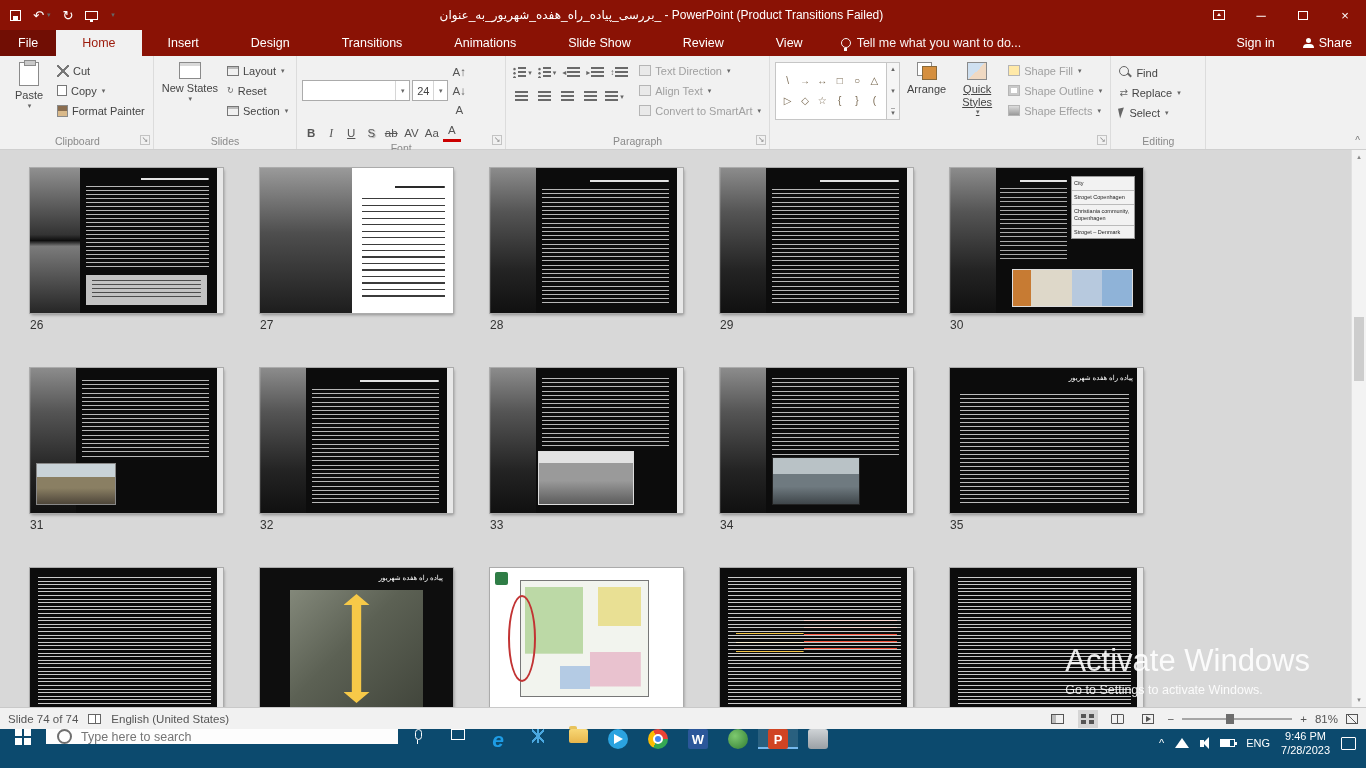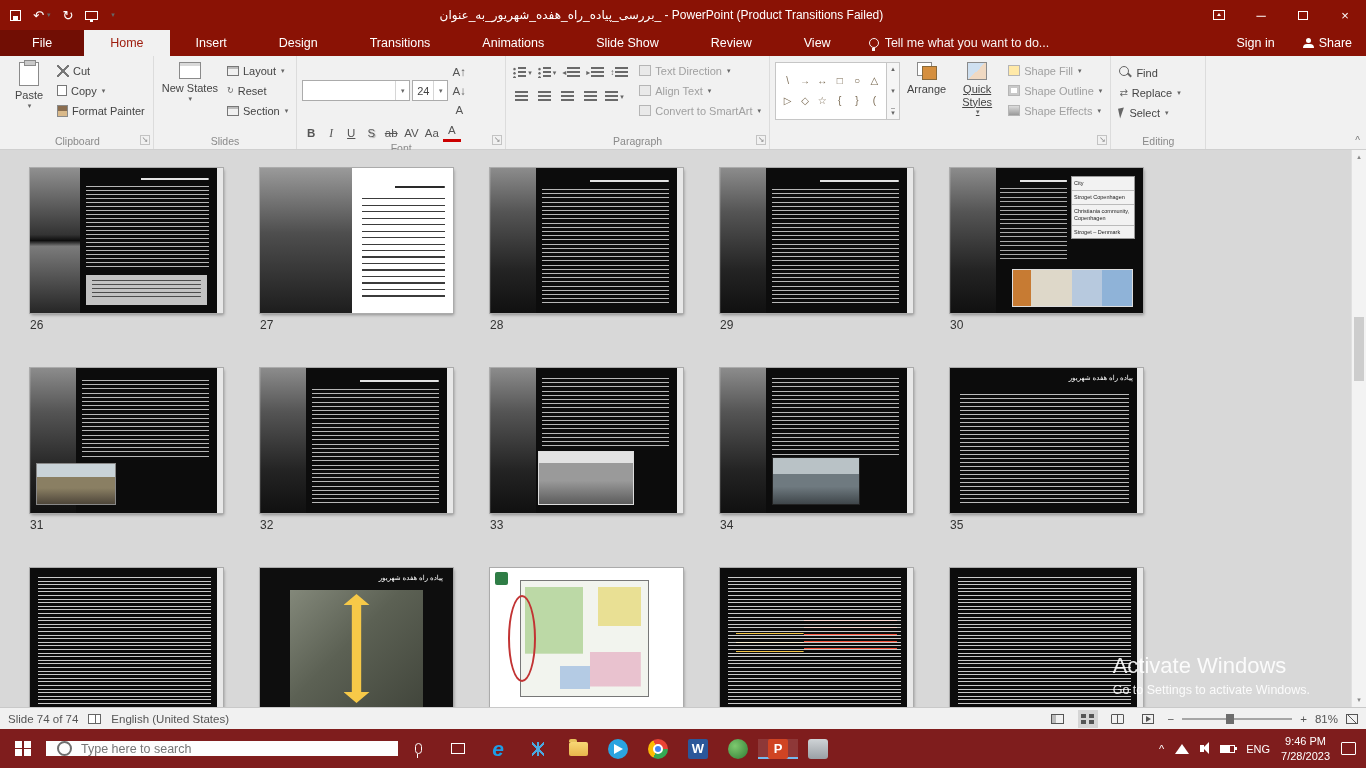--- a/index.html
+++ b/index.html
@@ -18,21 +18,21 @@
   .title-center{flex:1;display:flex;align-items:center;justify-content:center;white-space:nowrap;overflow:hidden;}
   .win-controls{display:flex;align-items:stretch;}
   .win-btn{width:42px;display:flex;align-items:center;justify-content:center;font-size:13px;}
   .ic-max{width:10px;height:9px;border:1.5px solid #fff;display:inline-block;}
   .ic-ribbonopts{width:12px;height:10px;border:1.5px solid #fff;position:relative;display:inline-block;}
   .ic-ribbonopts::after{content:"";position:absolute;left:3px;top:2px;border-left:2.5px solid transparent;border-right:2.5px solid transparent;border-bottom:3.5px solid #fff;}
 
   
   .tabsrow{height:26px;background:#8a1205;display:flex;align-items:stretch;color:#fff;font-size:12.5px;flex:0 0 auto;}
   .tab{display:flex;align-items:center;padding:0 26px;cursor:default;}
-  .tab.file{background:rgba(0,0,0,.18);padding:0 32px;}
+  .tab.file{background:rgba(0,0,0,.18);padding:0 18px;}
   .tab.active{background:#f1f1f1;color:#9c1a0b;}
   .tellme{display:flex;align-items:center;gap:6px;padding:0 12px;opacity:.95;}
   .ic-bulb{width:10px;height:10px;border:1.5px solid #fff;border-radius:50%;position:relative;display:inline-block;}
   .ic-bulb::after{content:"";position:absolute;left:2.5px;bottom:-4px;width:3px;height:3px;background:#fff;}
   .tabs-spacer{flex:1;}
   .signin{display:flex;align-items:center;gap:6px;padding:0 14px;}
   .share{display:flex;align-items:center;gap:6px;padding:0 14px;}
   .ic-person{width:10px;height:10px;position:relative;display:inline-block;}
   .ic-person::before{content:"";position:absolute;left:3px;top:0;width:5px;height:5px;border-radius:50%;background:#fff;}
   .ic-person::after{content:"";position:absolute;left:0;bottom:0;width:11px;height:4px;border-radius:4px 4px 0 0;background:#fff;}
@@ -134,21 +134,21 @@
   .L-aerial .extra{display:block;left:30px;right:30px;top:22px;bottom:6px;background:linear-gradient(135deg,#83887a,#5c6154 45%,#42463c);}
   .L-aerial .extra::after{content:"";position:absolute;left:50%;transform:translateX(-50%);top:4px;bottom:4px;width:26px;background:#f7c948;clip-path:polygon(50% 0,100% 10%,68% 10%,68% 90%,100% 90%,50% 100%,0 90%,32% 90%,32% 10%,0 10%);}
   .L-dense-color .extra{display:block;left:16px;right:16px;top:52px;height:32px;background-image:repeating-linear-gradient(to bottom,rgba(255,85,60,.95) 0 1px,transparent 1px 7px),repeating-linear-gradient(to bottom,rgba(255,205,70,.95) 0 1px,transparent 1px 9px);background-size:58% 100%,42% 60%;background-position:right top,left bottom;background-repeat:no-repeat;}
   .L-plan .extra{display:block;left:30px;right:34px;top:12px;bottom:16px;border:1px solid #777;background-color:#f2f4ee;background-image:linear-gradient(#bcd9a6,#bcd9a6),linear-gradient(#e9e094,#e9e094),linear-gradient(#e9c2cf,#e9c2cf),linear-gradient(#b4cbe4,#b4cbe4);background-size:46% 58%,34% 34%,40% 30%,24% 20%;background-position:6% 12%,92% 8%,90% 88%,40% 92%;background-repeat:no-repeat;}
   .L-plan .extra::before{content:"";position:absolute;left:-13px;top:12%;width:24px;height:72%;border:2px solid #c23333;border-radius:50%;}
   .fa-title{position:absolute;top:6px;right:10px;color:#fff;font-size:7px;direction:rtl;z-index:3;}
   .t30{position:absolute;right:8px;top:8px;width:64px;background:#f2f2f2;border:1px solid #999;z-index:2;}
   .t30r{font-size:5.5px;padding:3px 2px;border-bottom:1px solid #bbb;color:#222;line-height:1.25;direction:ltr;}
   .t30r:last-child{border-bottom:none;}
   .watermark{position:absolute;right:56px;bottom:10px;color:rgba(255,255,255,.9);pointer-events:none;}
-  .wm1{font-size:22px;font-weight:300;}
+  .wm1{font-size:31px;font-weight:300;}
   .wm2{font-size:12.5px;margin-top:4px;}
   .vscroll{position:absolute;right:0;top:0;bottom:0;width:15px;background:#f3f3f3;border-left:1px solid #e0e0e0;}
   .varrow{position:absolute;left:0;right:0;height:14px;display:flex;align-items:center;justify-content:center;font-size:7px;color:#888;}
   .varrow.up{top:0;} .varrow.down{bottom:0;}
   .vthumb{position:absolute;left:2px;right:2px;top:30%;height:64px;background:#cdcdcd;}
 
   
   .statusbar{height:22px;background:#f1f1f1;border-top:1px solid #c9c9c9;display:flex;align-items:center;font-size:11.5px;color:#555;padding:0 8px;gap:10px;flex:0 0 auto;}
   .ic-proof{width:13px;height:10px;border:1px solid #666;background:#fff;position:relative;}
   .ic-proof::after{content:"";position:absolute;left:5.5px;top:0;bottom:0;width:1px;background:#666;}
@@ -159,21 +159,21 @@
   .ic-vsorter{width:13px;height:10px;background-image:linear-gradient(#555,#555),linear-gradient(#555,#555),linear-gradient(#555,#555),linear-gradient(#555,#555);background-size:5px 4px;background-position:0 0,8px 0,0 6px,8px 6px;background-repeat:no-repeat;}
   .ic-vread{width:13px;height:10px;border:1px solid #555;border-radius:1px;background:linear-gradient(90deg,transparent 5.5px,#555 5.5px 6.5px,transparent 6.5px);}
   .ic-vshow{width:12px;height:10px;border:1px solid #555;position:relative;}
   .ic-vshow::after{content:"";position:absolute;left:3px;top:1.5px;border-left:5px solid #555;border-top:3px solid transparent;border-bottom:3px solid transparent;}
   .zoomarea{display:flex;align-items:center;gap:8px;}
   .zslider{width:110px;height:2px;background:#a6a6a6;position:relative;}
   .zthumb{position:absolute;left:40%;top:-4px;width:8px;height:10px;background:#6d6d6d;}
   .ic-fit{width:12px;height:10px;border:1px solid #555;background:linear-gradient(45deg,transparent 45%,#555 45% 55%,transparent 55%);}
 
   
-  .taskbar{height:39px;background:#7f1d1d;display:flex;align-items:center;color:#fff;flex:0 0 auto;}
+  .taskbar{height:39px;background:#0c4a6e;display:flex;align-items:flex-start;color:#fff;flex:0 0 auto;}
   .tb-start{width:46px;display:flex;align-items:center;justify-content:center;}
   .win-logo{display:grid;grid-template-columns:7px 7px;grid-template-rows:7px 7px;gap:1.5px;}
   .win-logo i{background:#fff;display:block;}
   .tb-search{width:352px;background:#fdfdfd;display:flex;align-items:center;gap:9px;padding:0 11px;}
   .cortana{width:15px;height:15px;border:2px solid #6e6e6e;border-radius:50%;flex:0 0 auto;}
   .tb-search input{border:none;outline:none;flex:1;font-size:12.5px;color:#444;background:transparent;font-family:inherit;}
   .tb-btn{width:40px;display:flex;align-items:center;justify-content:center;position:relative;}
   .tb-btn.active{background:rgba(255,255,255,.12);box-shadow:inset 0 -2px 0 #76b9ed;}
   .ic-mic{width:7px;height:11px;border:1.5px solid #fff;border-radius:4px;position:relative;}
   .ic-mic::after{content:"";position:absolute;left:1.2px;bottom:-5px;width:1.5px;height:4px;background:#fff;}

